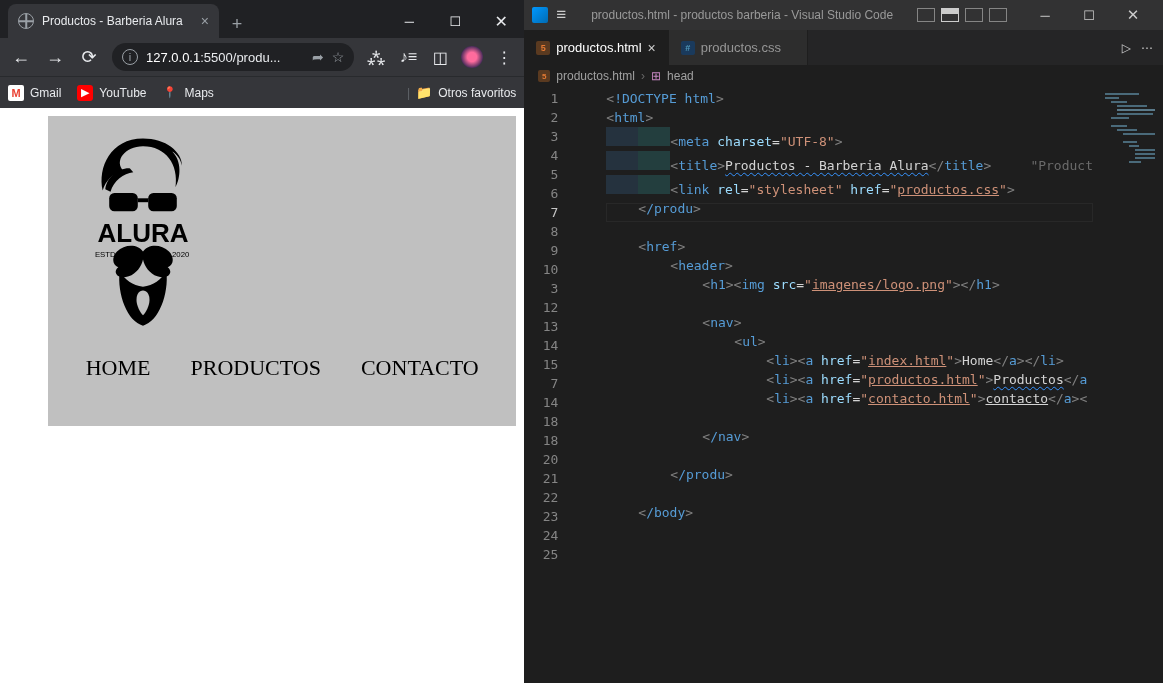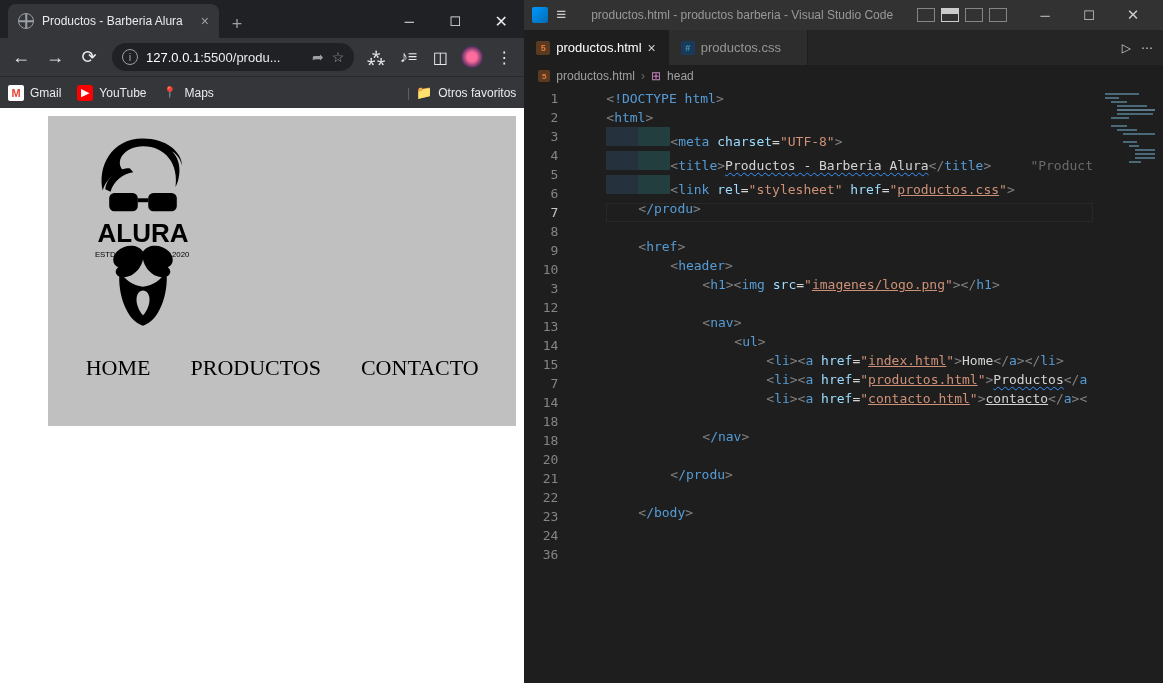--- a/index.html
+++ b/index.html
@@ -270,21 +270,21 @@
           <div class="ln">15</div>
           <div class="ln">7</div>
           <div class="ln">14</div>
           <div class="ln">18</div>
           <div class="ln">18</div>
           <div class="ln">20</div>
           <div class="ln">21</div>
           <div class="ln">22</div>
           <div class="ln">23</div>
           <div class="ln">24</div>
-          <div class="ln">36</div>
+          <div class="ln">25</div>
       </div>
 
       <div class="code">
         <div class="lineHL" style="top:calc(2px + 6*19px);"></div>
 <pre class="line"><span class="p">&lt;</span><span class="dt">!DOCTYPE</span> <span class="t">html</span><span class="p">&gt;</span></pre>
 <pre class="line"><span class="p">&lt;</span><span class="t">html</span><span class="p">&gt;</span></pre>
 <pre class="line"><span class="ig2c"></span><span class="ig2b"></span><span class="p">&lt;</span><span class="t">meta</span> <span class="a">charset</span><span class="tx">=</span><span class="s">"UTF-8"</span><span class="p">&gt;</span></pre>
 <pre class="line"><span class="ig2c"></span><span class="ig2b"></span><span class="p">&lt;</span><span class="t">title</span><span class="p">&gt;</span><span class="tx u">Productos - Barberia Alura</span><span class="p">&lt;/</span><span class="t">title</span><span class="p">&gt;</span>     <span class="hint">"Product</span></pre>
 <pre class="line"><span class="ig2c"></span><span class="ig2b"></span><span class="p">&lt;</span><span class="t">link</span> <span class="a">rel</span><span class="tx">=</span><span class="s">"stylesheet"</span> <span class="a">href</span><span class="tx">=</span><span class="s">"</span><span class="s" style="text-decoration:underline">productos.css</span><span class="s">"</span><span class="p">&gt;</span></pre>
 <pre class="line"><span class="indent1"></span><span class="p">&lt;</span><span class="t">/produ</span><span class="p">&gt;</span></pre>

